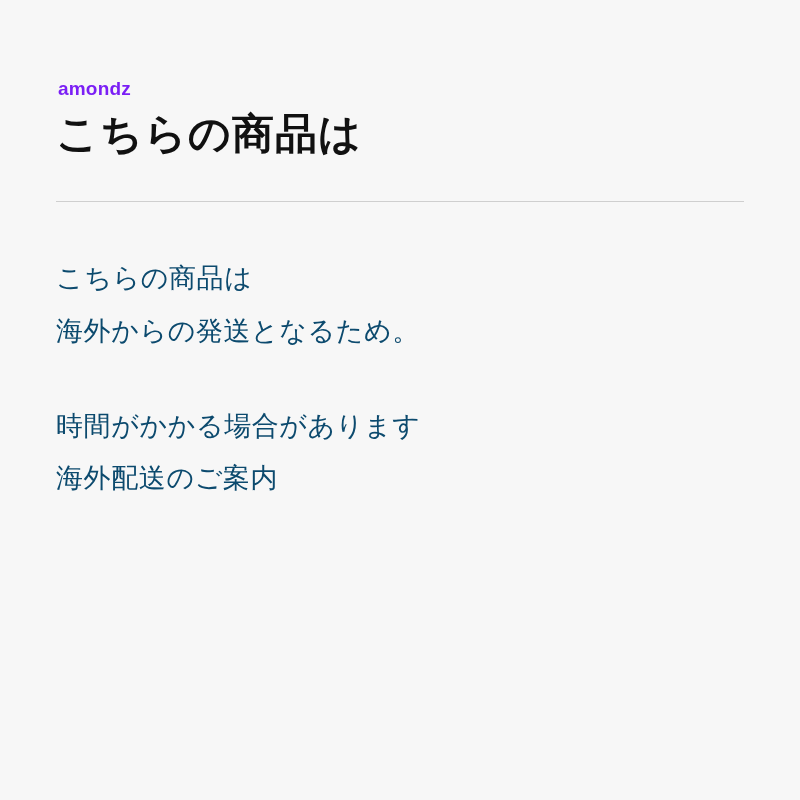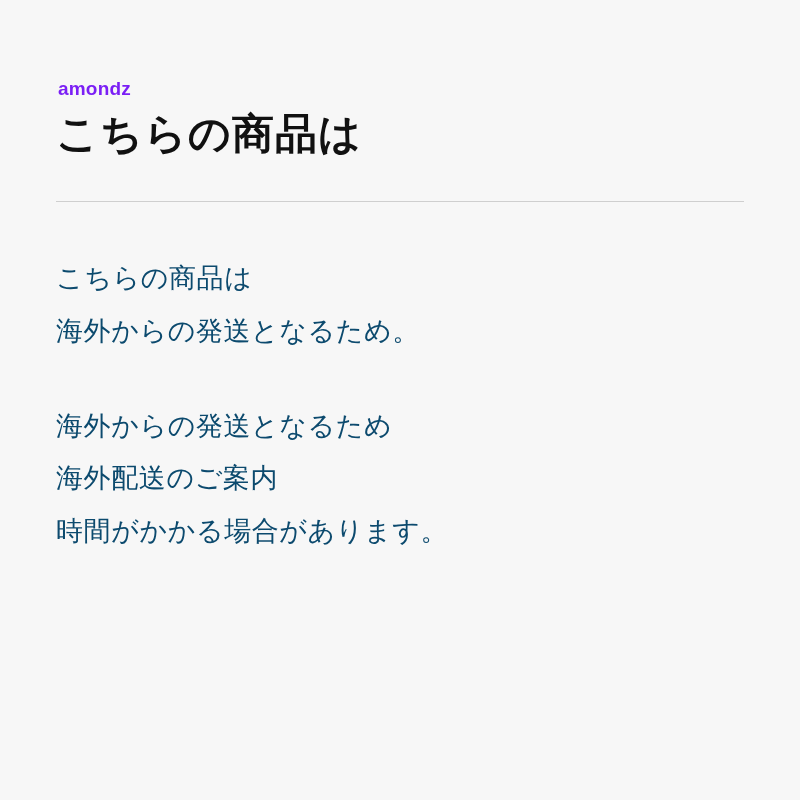--- a/index.html
+++ b/index.html
@@ -70,19 +70,18 @@
   <div class="body-block">
 
     <div>
       <div class="body-line">こちらの商品は</div>
       <div class="body-line">海外からの発送となるため。</div>
     </div>
 
     <div class="block-gap"></div>
 
     <div>
-      <div class="body-line">海外からの発送となるため</div>
+      <div class="body-line">時間がかかる場合があります</div>
       <div class="body-line">海外配送のご案内</div>
-      <div class="body-line">時間がかかる場合があります。</div>
     </div>
 
   </div>
 </div>
 
 </body></html>

